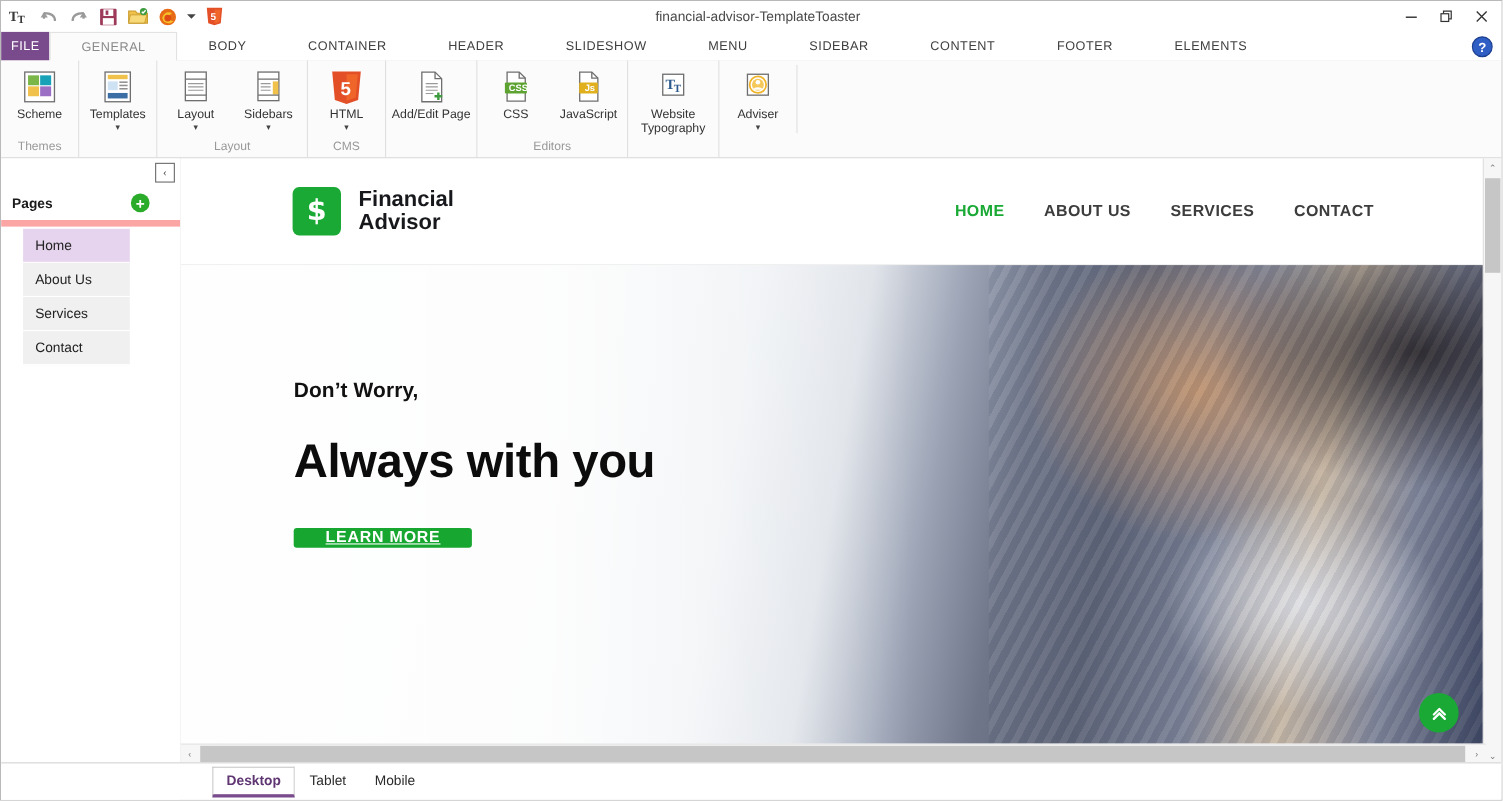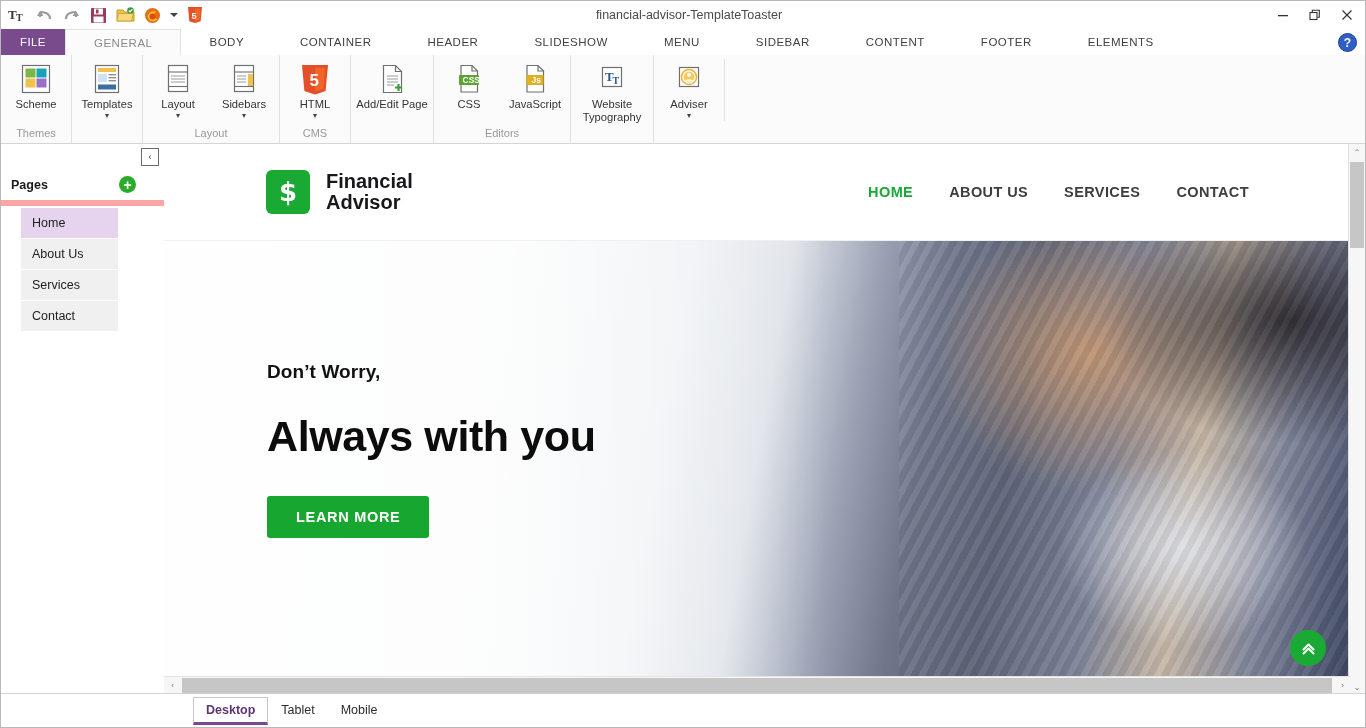--- a/index.html
+++ b/index.html
@@ -50,21 +50,21 @@
   }
 
   
   .ribbon-tabs {
     position: absolute; left: 0; top: 28px; width: 1364px; height: 26px;
     background: #ffffff;
     display: flex; align-items: stretch;
     border-bottom: 1px solid #e2e2e2;
   }
   .file-tab {
-    width: 64px; background: #7a4b8c;
+    width: 44px; background: #7a4b8c;
     color: #ffffff; font-size: 11.5px; letter-spacing: .4px;
     display: flex; align-items: center; justify-content: center;
     font-weight: normal;
   }
   .rtab {
     padding: 0 28px;
     display: flex; align-items: center;
     font-size: 11.5px; color: #3f3f3f; letter-spacing: .5px;
     background: transparent;
   }
@@ -227,37 +227,38 @@
     position:absolute; left:62%; top:0; right:0; bottom:0;
     background:
       repeating-linear-gradient(118deg, rgba(255,255,255,.10) 0 6px, rgba(25,35,70,.14) 6px 13px);
     opacity:.55;
   }
   .hero-veil {
     position: absolute; inset: 0;
     background: linear-gradient(90deg, rgba(255,255,255,.88) 0%, rgba(255,255,255,.78) 28%, rgba(255,255,255,.25) 44%, rgba(255,255,255,0) 56%);
   }
   .hero-copy {
-    position: absolute; left: 103px; top: 120px; z-index: 3;
+    position: absolute; left: 103px; top: 104px; z-index: 3;
   }
   .hero-kicker {
     font-size: 19px; color: #111; font-weight: bold; letter-spacing: .1px;
   }
   .hero-title {
     margin-top: 26px;
     font-size: 43px; line-height: 55px; font-weight: bold; color: #0c0c0c;
     letter-spacing: -.4px;
   }
   .hero-cta {
     margin-top: 32px;
     display: inline-block;
     background: #17a62f;
     color: #fff; font-size: 14.5px; font-weight: bold; letter-spacing: .7px;
-    padding: 13px 29px;
+    padding: 1px 29px;
     border-radius: 3px;
+    text-decoration: underline;
   }
   .scroll-top {
     position: absolute; right: 23px; bottom: 14px; z-index: 4;
     width: 36px; height: 36px; border-radius: 50%;
     background: #1aa935; color: #fff;
     display: flex; align-items: center; justify-content: center;
   }
 
   
   .vscroll {

